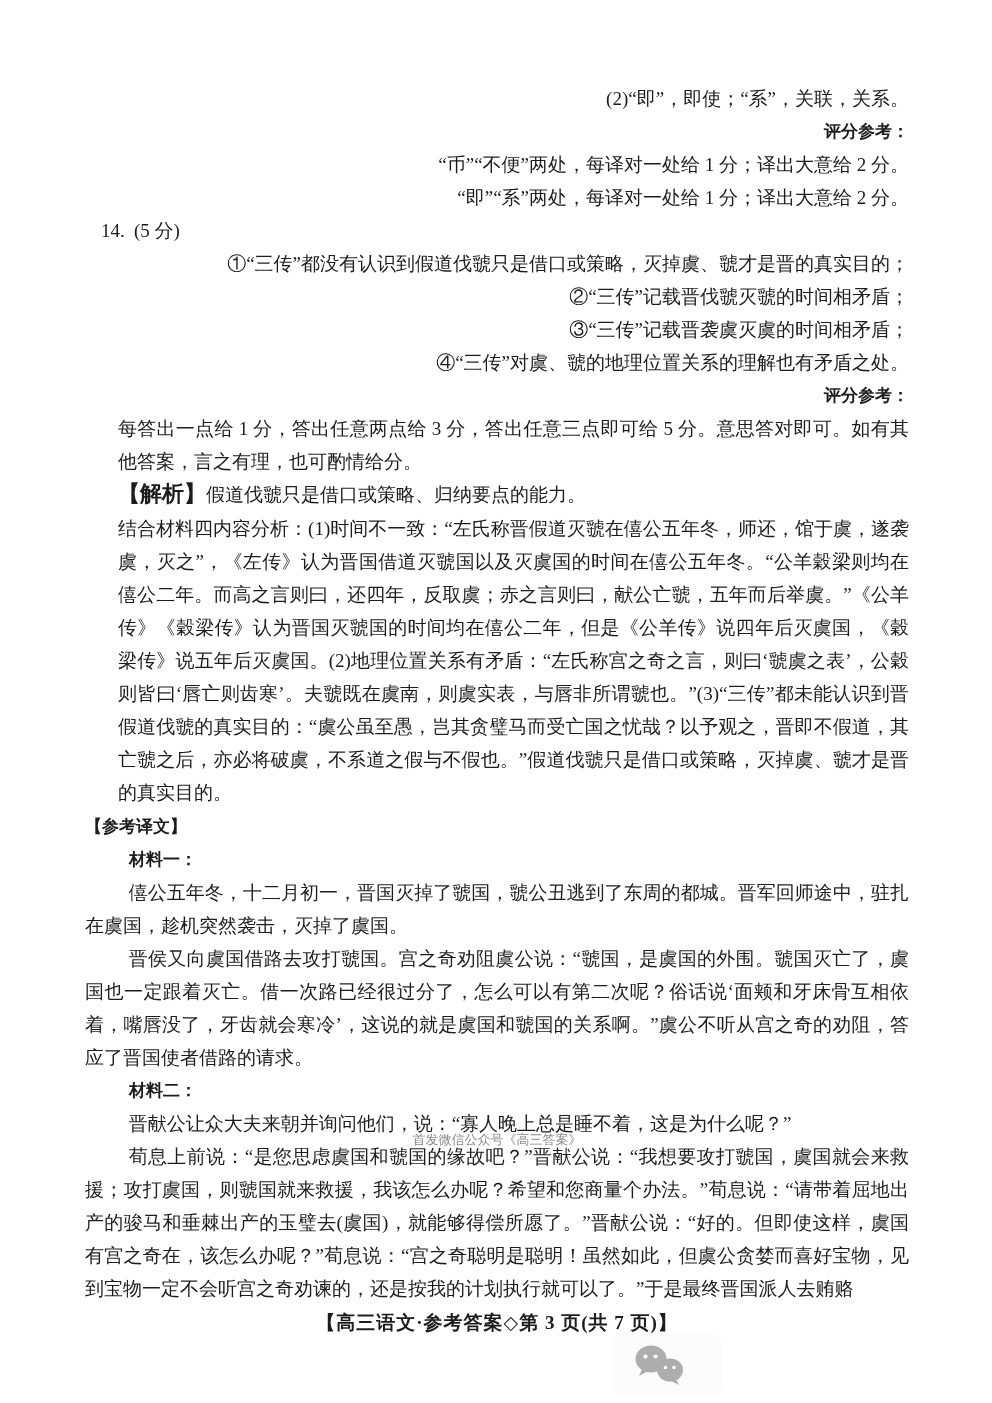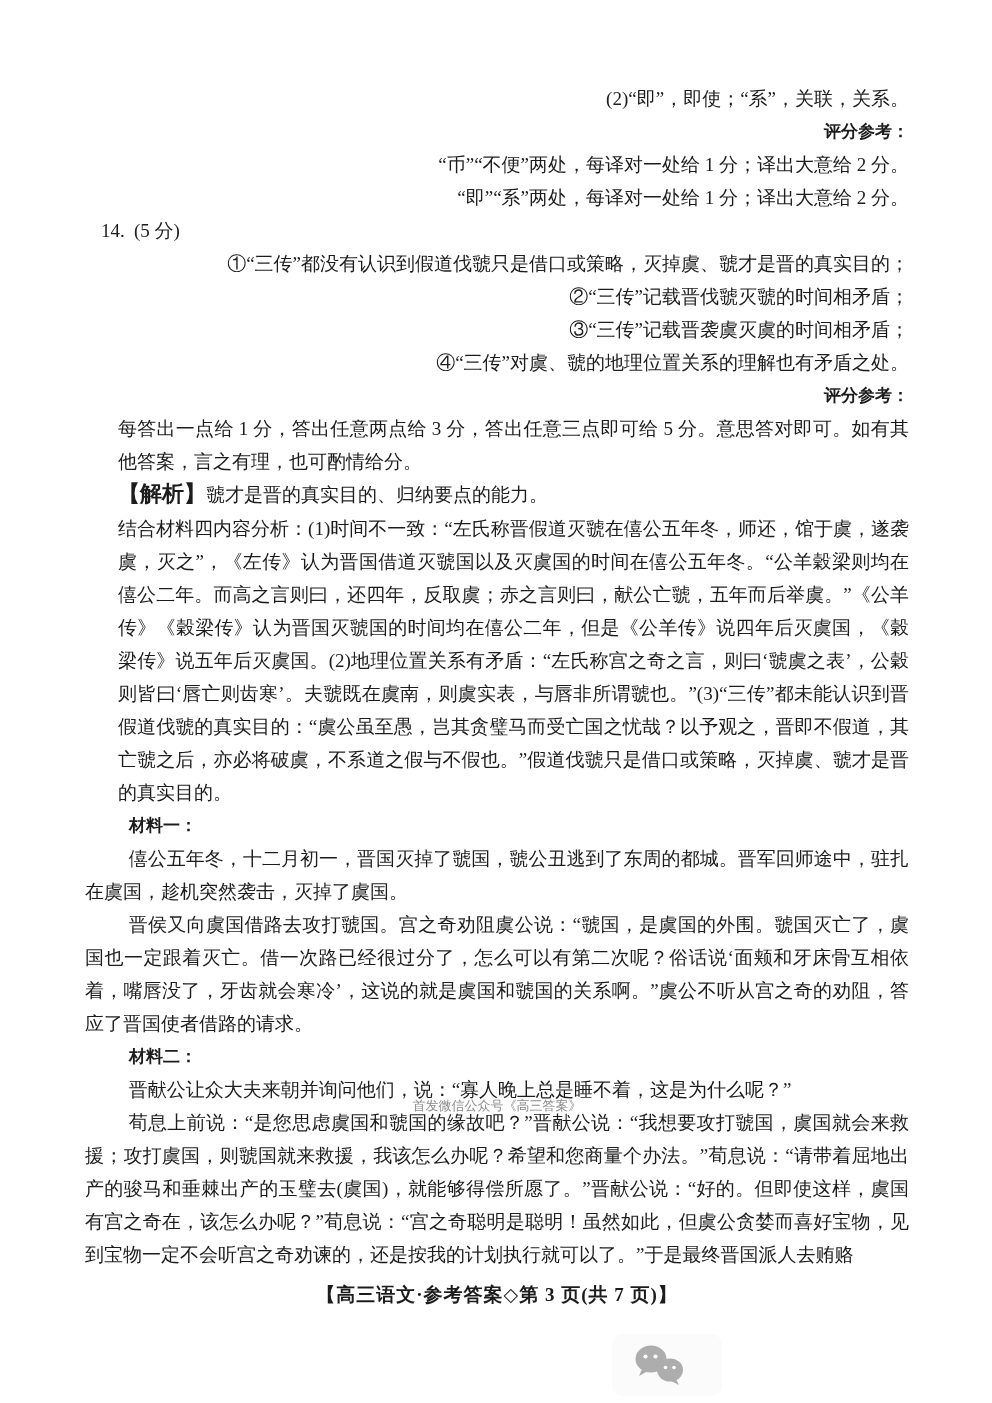--- a/index.html
+++ b/index.html
@@ -54,21 +54,21 @@
     line-height: 13px;
     color: #8a8a8a;
     height: 0;
     position: relative;
     top: -7px;
     font-family: "Liberation Serif", "DejaVu Serif", serif;
   }
   .footer-line {
     text-align: center;
     font-weight: bold;
-    margin-top: 7px;
+    margin-top: 1px;
     letter-spacing: 1px;
   }
   .wechat-badge {
     position: absolute;
     left: 612px;
     top: 1334px;
     width: 110px;
     height: 62px;
     background: #fbfbfb;
     border-radius: 10px;
@@ -96,24 +96,25 @@
 
     <p class="q-num-line"><span class="q-num">14.</span><span>(5 分)</span></p>
 
     <div class="indent-block">
       <p class="line">①“三传”都没有认识到假道伐虢只是借口或策略，灭掉虞、虢才是晋的真实目的；</p>
       <p class="line">②“三传”记载晋伐虢灭虢的时间相矛盾；</p>
       <p class="line">③“三传”记载晋袭虞灭虞的时间相矛盾；</p>
       <p class="line">④“三传”对虞、虢的地理位置关系的理解也有矛盾之处。</p>
       <p class="line bold-label">评分参考：</p>
       <p class="para">每答出一点给 1 分，答出任意两点给 3 分，答出任意三点即可给 5 分。意思答对即可。如有其他答案，言之有理，也可酌情给分。</p>
-      <p class="para"><span class="inline-bold">【解析】</span><span>虢才是晋的真实目的、归纳要点的能力。</span></p>
+      <p class="para"><span class="inline-bold">【解析】</span><span>假道伐虢只是借口或策略、归纳要点的能力。</span></p>
       <p class="para">结合材料四内容分析：(1)时间不一致：“左氏称晋假道灭虢在僖公五年冬，师还，馆于虞，遂袭虞，灭之”，《左传》认为晋国借道灭虢国以及灭虞国的时间在僖公五年冬。“公羊穀梁则均在僖公二年。而高之言则曰，还四年，反取虞；赤之言则曰，献公亡虢，五年而后举虞。”《公羊传》《穀梁传》认为晋国灭虢国的时间均在僖公二年，但是《公羊传》说四年后灭虞国，《穀梁传》说五年后灭虞国。(2)地理位置关系有矛盾：“左氏称宫之奇之言，则曰‘虢虞之表’，公穀则皆曰‘唇亡则齿寒’。夫虢既在虞南，则虞实表，与唇非所谓虢也。”(3)“三传”都未能认识到晋假道伐虢的真实目的：“虞公虽至愚，岂其贪璧马而受亡国之忧哉？以予观之，晋即不假道，其亡虢之后，亦必将破虞，不系道之假与不假也。”假道伐虢只是借口或策略，灭掉虞、虢才是晋的真实目的。</p>
     </div>
 
+    <p class="bold-label trans-label">【参考译文】</p>
     <p class="bold-label material-label">材料一：</p>
     <p class="tpara">僖公五年冬，十二月初一，晋国灭掉了虢国，虢公丑逃到了东周的都城。晋军回师途中，驻扎在虞国，趁机突然袭击，灭掉了虞国。</p>
     <p class="tpara">晋侯又向虞国借路去攻打虢国。宫之奇劝阻虞公说：“虢国，是虞国的外围。虢国灭亡了，虞国也一定跟着灭亡。借一次路已经很过分了，怎么可以有第二次呢？俗话说‘面颊和牙床骨互相依着，嘴唇没了，牙齿就会寒冷’，这说的就是虞国和虢国的关系啊。”虞公不听从宫之奇的劝阻，答应了晋国使者借路的请求。</p>
     <p class="bold-label material-label">材料二：</p>
     <p class="tpara">晋献公让众大夫来朝并询问他们，说：“寡人晚上总是睡不着，这是为什么呢？”</p>
     <div class="watermark-line">首发微信公众号《高三答案》</div>
     <p class="tpara">荀息上前说：“是您思虑虞国和虢国的缘故吧？”晋献公说：“我想要攻打虢国，虞国就会来救援；攻打虞国，则虢国就来救援，我该怎么办呢？希望和您商量个办法。”荀息说：“请带着屈地出产的骏马和垂棘出产的玉璧去(虞国)，就能够得偿所愿了。”晋献公说：“好的。但即使这样，虞国有宫之奇在，该怎么办呢？”荀息说：“宫之奇聪明是聪明！虽然如此，但虞公贪婪而喜好宝物，见到宝物一定不会听宫之奇劝谏的，还是按我的计划执行就可以了。”于是最终晋国派人去贿赂</p>
 
     <p class="footer-line">【高三语文·参考答案◇第 3 页(共 7 页)】</p>
   </div>

